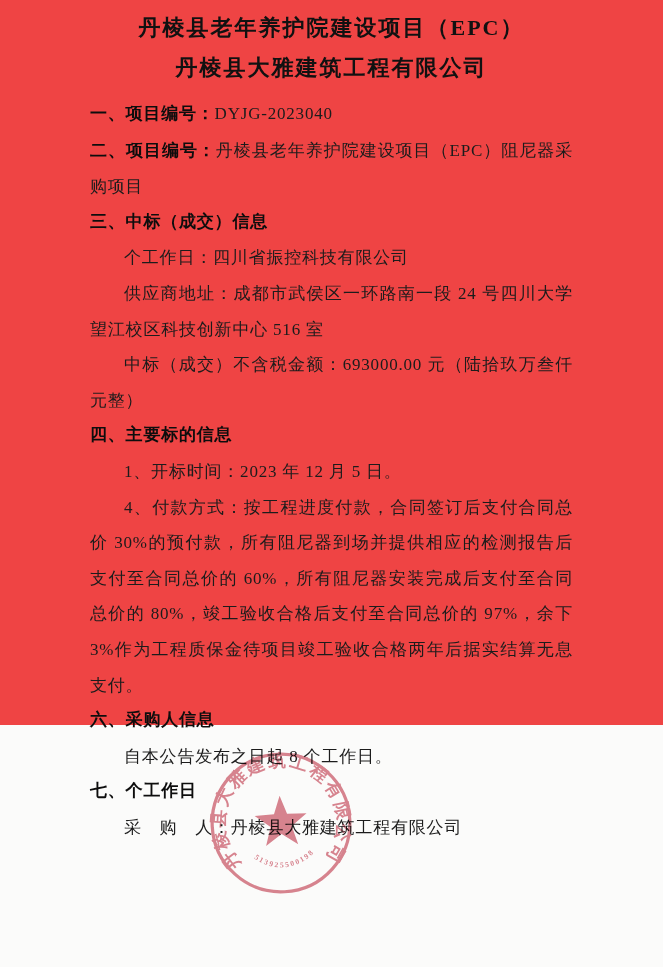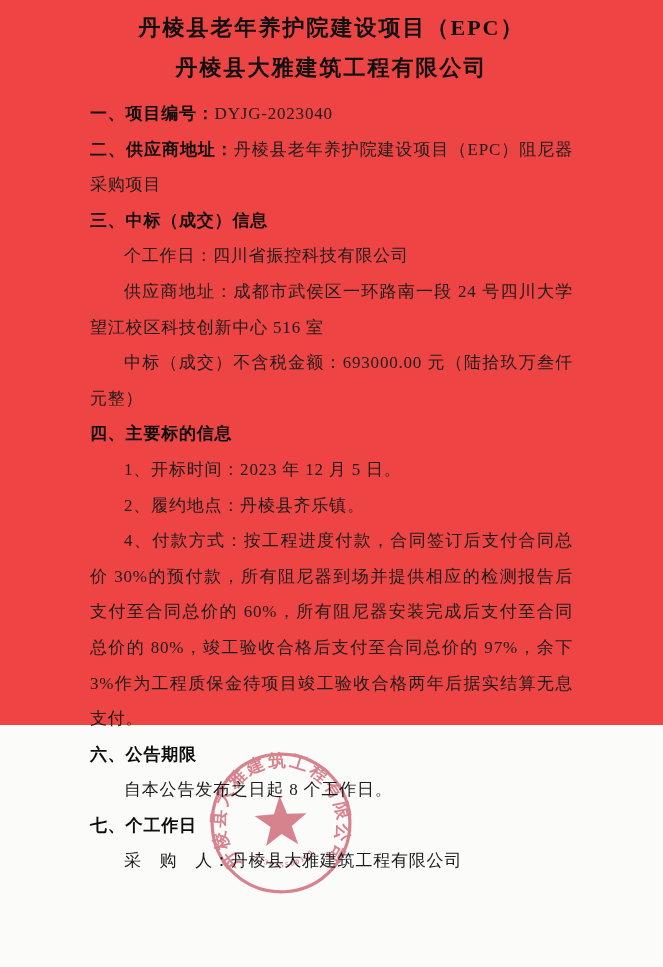--- a/index.html
+++ b/index.html
@@ -28,21 +28,21 @@
   }
   .title-block { margin-bottom: 8px; }
   p.line {
     margin: 0;
     font-size: 17px;
     line-height: 35.6px;
     letter-spacing: 0.8px;
     text-align: justify;
   }
   .hd {
-    font-family: Liberation Serif, serif;
+    font-family: Liberation Mono, monospace;
     font-weight: 700;
     color: #0d0d0d;
   }
   .indent { text-indent: 2em; }
   .seal {
     position: absolute;
     left: 200px; top: 742px;
     width: 162px; height: 162px;
     mix-blend-mode: multiply;
     opacity: 0.85;
@@ -59,41 +59,40 @@
 
 <div class="page">
 
   <div class="title-block">
     <h1 class="title">丹棱县老年养护院建设项目（EPC）</h1>
     <h1 class="title">丹棱县大雅建筑工程有限公司</h1>
   </div>
 
   <p class="line"><span class="hd">一、项目编号：</span><span>DYJG-2023040</span></p>
 
-  <p class="line"><span class="hd">二、供应商地址：</span><span>丹棱县老年养护院建设项目（EPC）阻尼器采购项目</span></p>
+  <p class="line"><span class="hd">二、项目编号：</span><span>丹棱县老年养护院建设项目（EPC）阻尼器采购项目</span></p>
 
   <p class="line hd">三、中标（成交）信息</p>
 
   <p class="line indent">个工作日：四川省振控科技有限公司</p>
 
   <p class="line indent">供应商地址：成都市武侯区一环路南一段 24 号四川大学望江校区科技创新中心 516 室</p>
 
   <p class="line indent">中标（成交）不含税金额：693000.00 元（陆拾玖万叁仟元整）</p>
 
   <p class="line hd">四、主要标的信息</p>
 
   <p class="line indent">1、开标时间：2023 年 12 月 5 日。</p>
 
-  <p class="line indent">2、履约地点：丹棱县齐乐镇。</p>
 
 
   <p class="line indent">4、付款方式：按工程进度付款，合同签订后支付合同总价 30%的预付款，所有阻尼器到场并提供相应的检测报告后支付至合同总价的 60%，所有阻尼器安装完成后支付至合同总价的 80%，竣工验收合格后支付至合同总价的 97%，余下 3%作为工程质保金待项目竣工验收合格两年后据实结算无息支付。</p>
 
 
-  <p class="line hd">六、公告期限</p>
+  <p class="line hd">六、采购人信息</p>
 
   <p class="line indent">自本公告发布之日起 8 个工作日。</p>
 
   <p class="line hd">七、个工作日</p>
 
   <p class="line indent">采　购　人：丹棱县大雅建筑工程有限公司</p>
 
   <svg class="seal" viewBox="0 0 160 160" xmlns="http://www.w3.org/2000/svg">
     <defs>
       <path id="sealTextArc" d="M 40.4 119.6 A 56 56 0 1 1 119.6 119.6" fill="none"></path>

